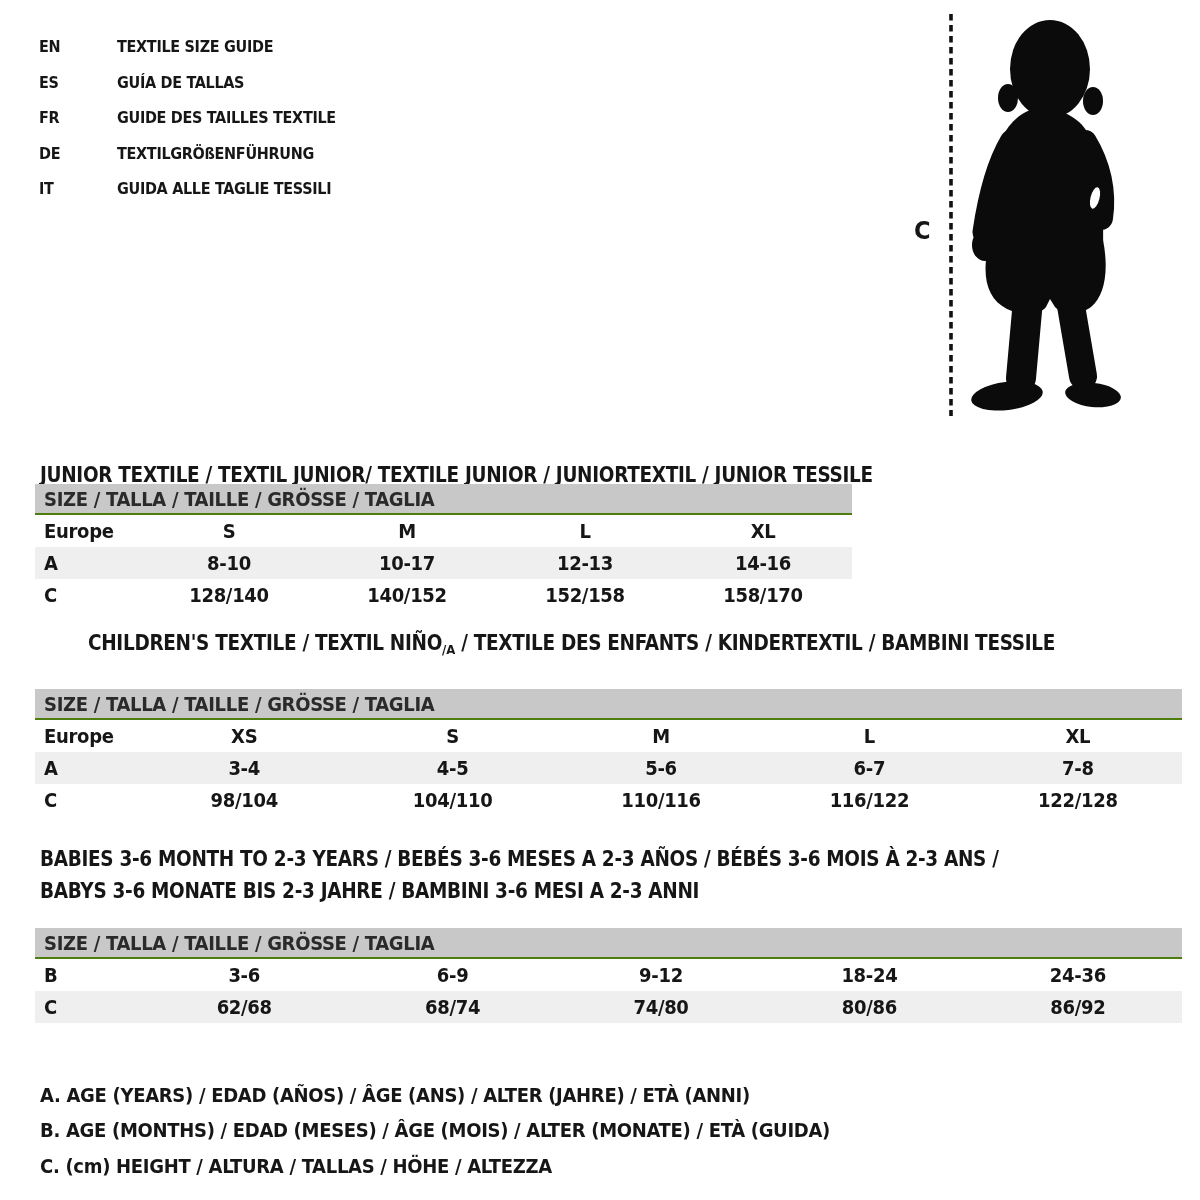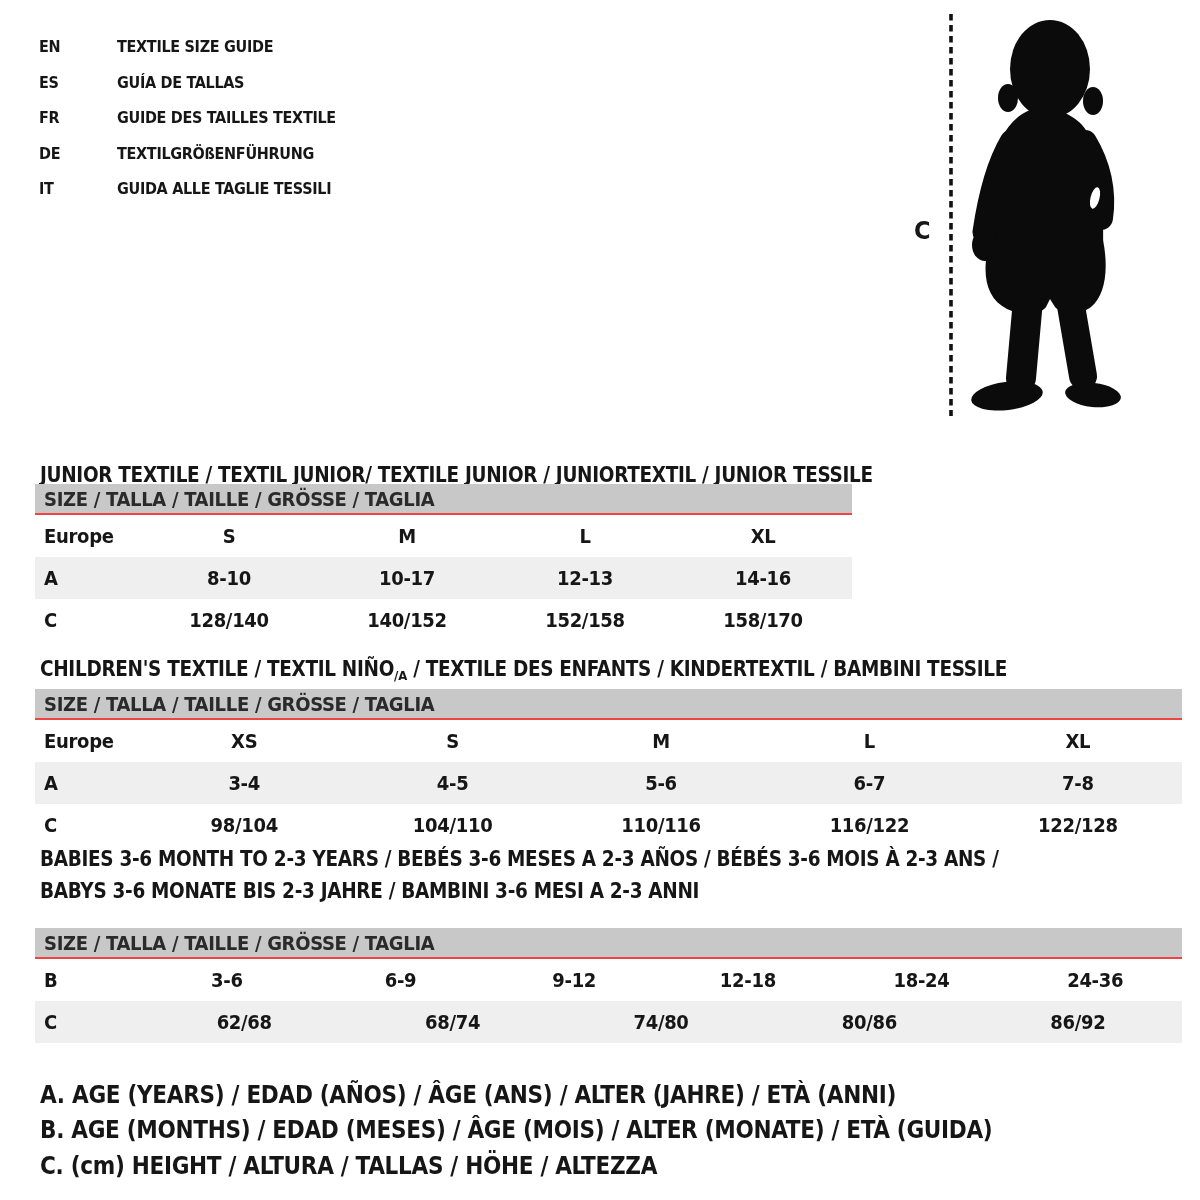--- a/index.html
+++ b/index.html
@@ -25,46 +25,46 @@
   
   .measure-line { position:absolute; left:948px; top:14px; }
   .measure-label { position:absolute; left:914px; top:216px; font-size:25px; }
   .silhouette { position:absolute; left:966px; top:12px; }
 
   
   .section-heading {
     position:absolute; left:40px; font-size:20.5px; line-height:23px; white-space:nowrap;
   }
   .heading-junior   { top:420px;margin-top:44px; }
-  .heading-children { top:658px; }
+  .heading-children { top:632px;margin-left:48px; }
   .heading-babies   { top:843px; line-height:32px; }
   .sub-script { font-size:13px; vertical-align:-4px; letter-spacing:-0.2px; }
 
   
   .size-table { position:absolute; left:35px; }
   .table-junior   { top:484px; width:817px;  }
   .table-children { top:689px; width:1147px; }
   .table-babies   { top:928px; width:1147px; }
 
   .size-bar {
-    height:31px; background:#c8c8c8; border-bottom:2px solid #ef4444;
+    height:31px; background:#c8c8c8; border-bottom:2px solid #4d7c0f;
     display:flex; align-items:center; padding-left:9px;
     font-size:20px; color:#2a2a2a; white-space:nowrap;
   }
-  .trow { display:flex; height:42px; }
+  .trow { display:flex; height:32px; }
   .trow.shaded { background:#efefef; }
   .tcell {
     flex:1; display:flex; align-items:center; justify-content:center;
     font-size:20px; white-space:nowrap;
   }
   .tcell.tlabel { flex:0 0 105px; justify-content:flex-start; padding-left:9px; }
 
   
   .legend-block { position:absolute; left:40px; top:1077px; }
-  .legend-line { height:35.5px; display:flex; align-items:center; font-size:24px; white-space:nowrap; }
+  .legend-line { height:35.5px; display:flex; align-items:center; font-size:20px; white-space:nowrap; }
 </style>
 </head>
 <body>
 
 <div class="page">
 
   <div class="lang-block">
     <div class="lang-row">
       <span class="lang-code">EN</span>
       <span class="lang-label">TEXTILE SIZE GUIDE</span>
@@ -177,21 +177,20 @@
     <div>BABIES 3-6 MONTH TO 2-3 YEARS / BEBÉS 3-6 MESES A 2-3 AÑOS / BÉBÉS 3-6 MOIS À 2-3 ANS /</div>
     <div>BABYS 3-6 MONATE BIS 2-3 JAHRE / BAMBINI 3-6 MESI A 2-3 ANNI</div>
   </div>
   <div class="size-table table-babies">
       <div class="size-bar">SIZE / TALLA / TAILLE / GRÖSSE / TAGLIA</div>
       <div class="trow">
         <div class="tcell tlabel">B</div>
         <div class="tcell">3-6</div>
         <div class="tcell">6-9</div>
         <div class="tcell">9-12</div>
-        <div class="tcell">12-18</div>
         <div class="tcell">18-24</div>
         <div class="tcell">24-36</div>
       </div>
       <div class="trow shaded">
         <div class="tcell tlabel">C</div>
         <div class="tcell">62/68</div>
         <div class="tcell">68/74</div>
         <div class="tcell">74/80</div>
         <div class="tcell">80/86</div>
         <div class="tcell">86/92</div>

